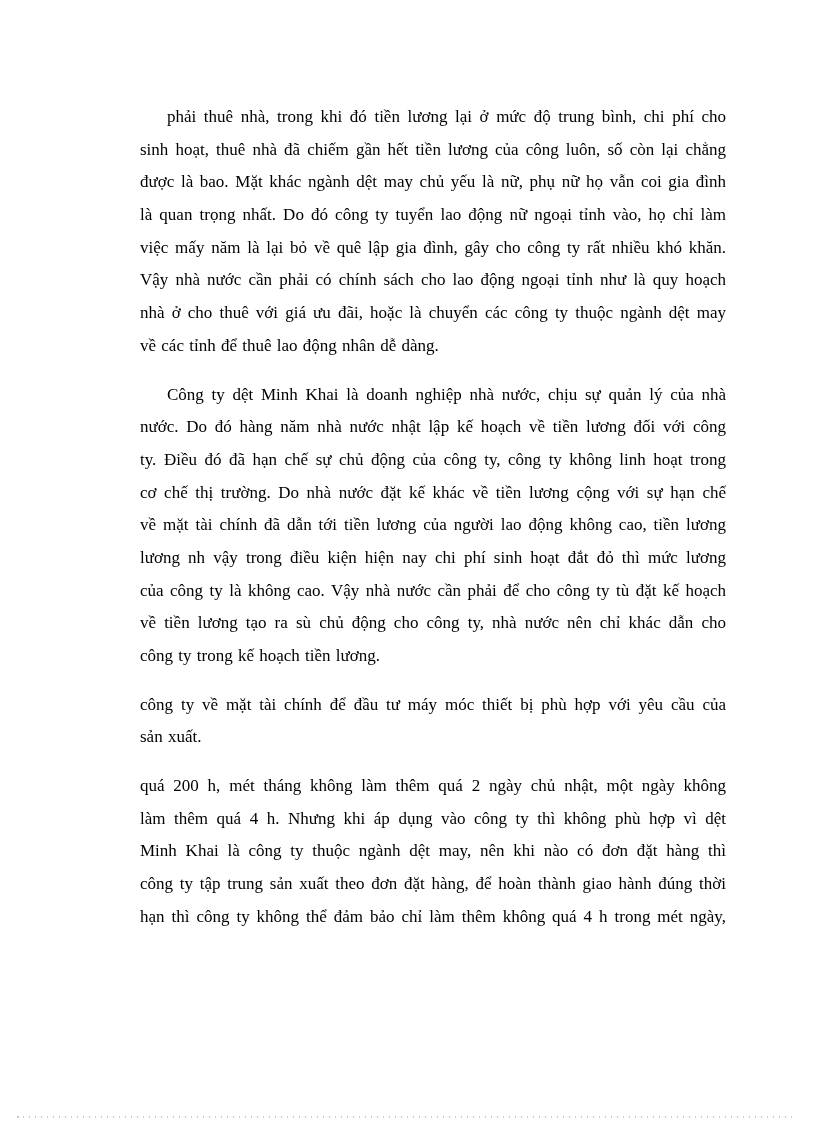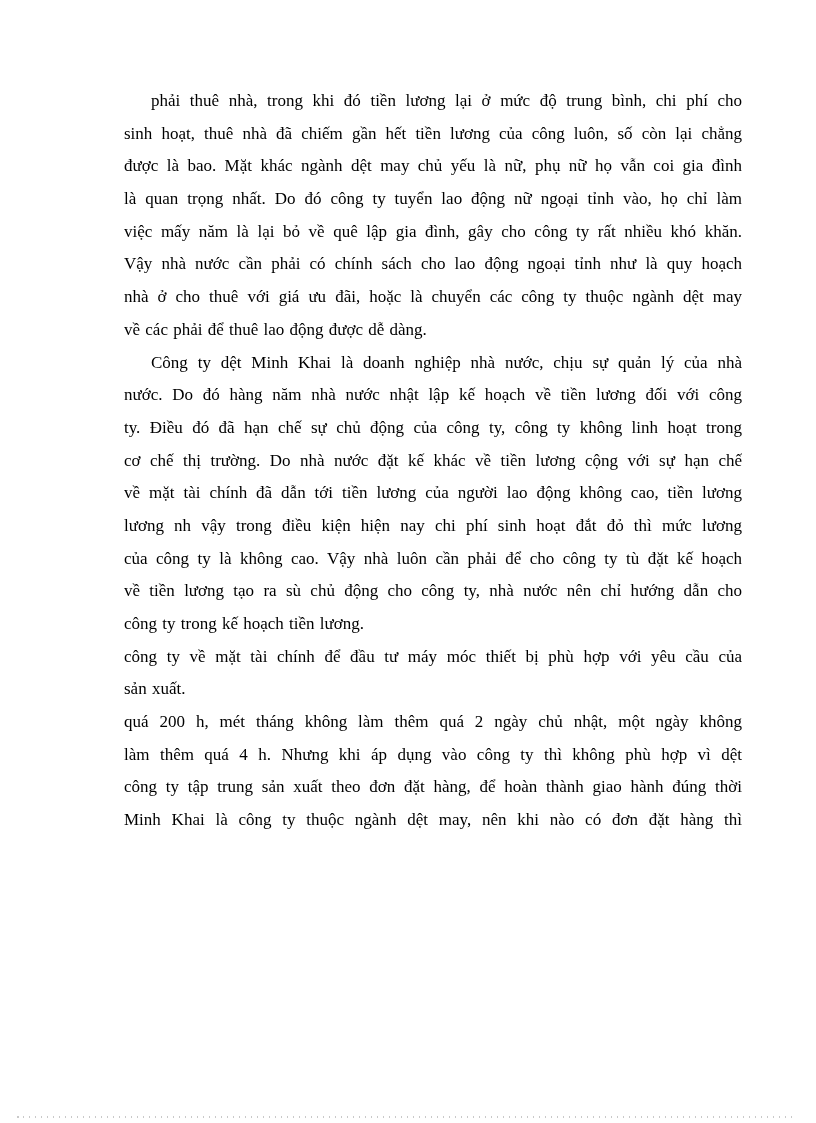--- a/index.html
+++ b/index.html
@@ -19,21 +19,21 @@
   .doc-text {
     position: absolute;
     top: 85px;
     left: 124px;
     width: 618px;
     font-size: 17px;
     line-height: 32.7px;
     color: #000000;
   }
   .para {
-    margin: 0;
+    margin: 16px;
     padding: 0;
   }
   .line {
     text-align: justify;
     text-align-last: justify;
     white-space: normal;
     overflow: hidden;
     height: 32.7px;
     word-spacing: 1px;
   }
@@ -62,38 +62,39 @@
 <div class="page">
   <div class="doc-text">
       <div class="para">
         <div class="line first">phải thuê nhà, trong khi đó tiền lương lại ở mức độ trung bình, chi phí cho</div>
         <div class="line">sinh hoạt, thuê nhà đã chiếm gần hết tiền lương của công luôn, số còn lại chẳng</div>
         <div class="line">được là bao. Mặt khác ngành dệt may chủ yếu là nữ, phụ nữ họ vẫn coi gia đình</div>
         <div class="line">là quan trọng nhất. Do đó công ty tuyển lao động nữ ngoại tỉnh vào, họ chỉ làm</div>
         <div class="line">việc mấy năm là lại bỏ về quê lập gia đình, gây cho công ty rất nhiều khó khăn.</div>
         <div class="line">Vậy nhà nước cần phải có chính sách cho lao động ngoại tỉnh như là quy hoạch</div>
         <div class="line">nhà ở cho thuê với giá ưu đãi, hoặc là chuyển các công ty thuộc ngành dệt may</div>
-        <div class="line last">về các phải để thuê lao động được dễ dàng.</div>
+        <div class="line last">về các tỉnh để thuê lao động nhân dễ dàng.</div>
       </div>
       <div class="para">
         <div class="line first">Công ty dệt Minh Khai là doanh nghiệp nhà nước, chịu sự quản lý của nhà</div>
         <div class="line">nước. Do đó hàng năm nhà nước nhật lập kế hoạch về tiền lương đối với công</div>
         <div class="line">ty. Điều đó đã hạn chế sự chủ động của công ty, công ty không linh hoạt trong</div>
         <div class="line">cơ chế thị trường. Do nhà nước đặt kế khác về tiền lương cộng với sự hạn chế</div>
         <div class="line">về mặt tài chính đã dẫn tới tiền lương của người lao động không cao, tiền lương</div>
         <div class="line">lương nh  vậy trong điều kiện hiện nay chi phí sinh hoạt đắt đỏ thì mức lương</div>
-        <div class="line">của công ty là không cao. Vậy nhà luôn cần phải để cho công ty tù đặt kế hoạch</div>
-        <div class="line">về tiền lương tạo ra sù chủ động cho công ty, nhà nước nên chỉ hướng dẫn cho</div>
+        <div class="line">của công ty là không cao. Vậy nhà nước cần phải để cho công ty tù đặt kế hoạch</div>
+        <div class="line">về tiền lương tạo ra sù chủ động cho công ty, nhà nước nên chỉ khác dẫn cho</div>
         <div class="line last">công ty trong kế hoạch tiền lương.</div>
       </div>
       <div class="para">
         <div class="line">công ty về mặt tài chính để đầu tư máy móc thiết bị phù hợp với yêu cầu của</div>
         <div class="line last">sản xuất.</div>
       </div>
       <div class="para">
         <div class="line">quá 200 h, mét tháng không làm thêm quá 2 ngày chủ nhật, một ngày không</div>
         <div class="line">làm thêm quá 4 h. Nhưng khi áp dụng vào công ty thì không phù hợp vì dệt</div>
+        <div class="line">Minh Khai là công ty thuộc ngành dệt may, nên khi nào có đơn đặt hàng thì</div>
         <div class="line">công ty tập trung sản xuất theo đơn đặt hàng, để hoàn thành giao hành đúng thời</div>
-        <div class="line">Minh Khai là công ty thuộc ngành dệt may, nên khi nào có đơn đặt hàng thì</div>
+        <div class="line">hạn thì công ty không thể đảm bảo chỉ làm thêm không quá 4 h trong mét ngày,</div>
       </div>
     </div>
   <div class="footer-divider"></div>
 </div>
 
 </body></html>

